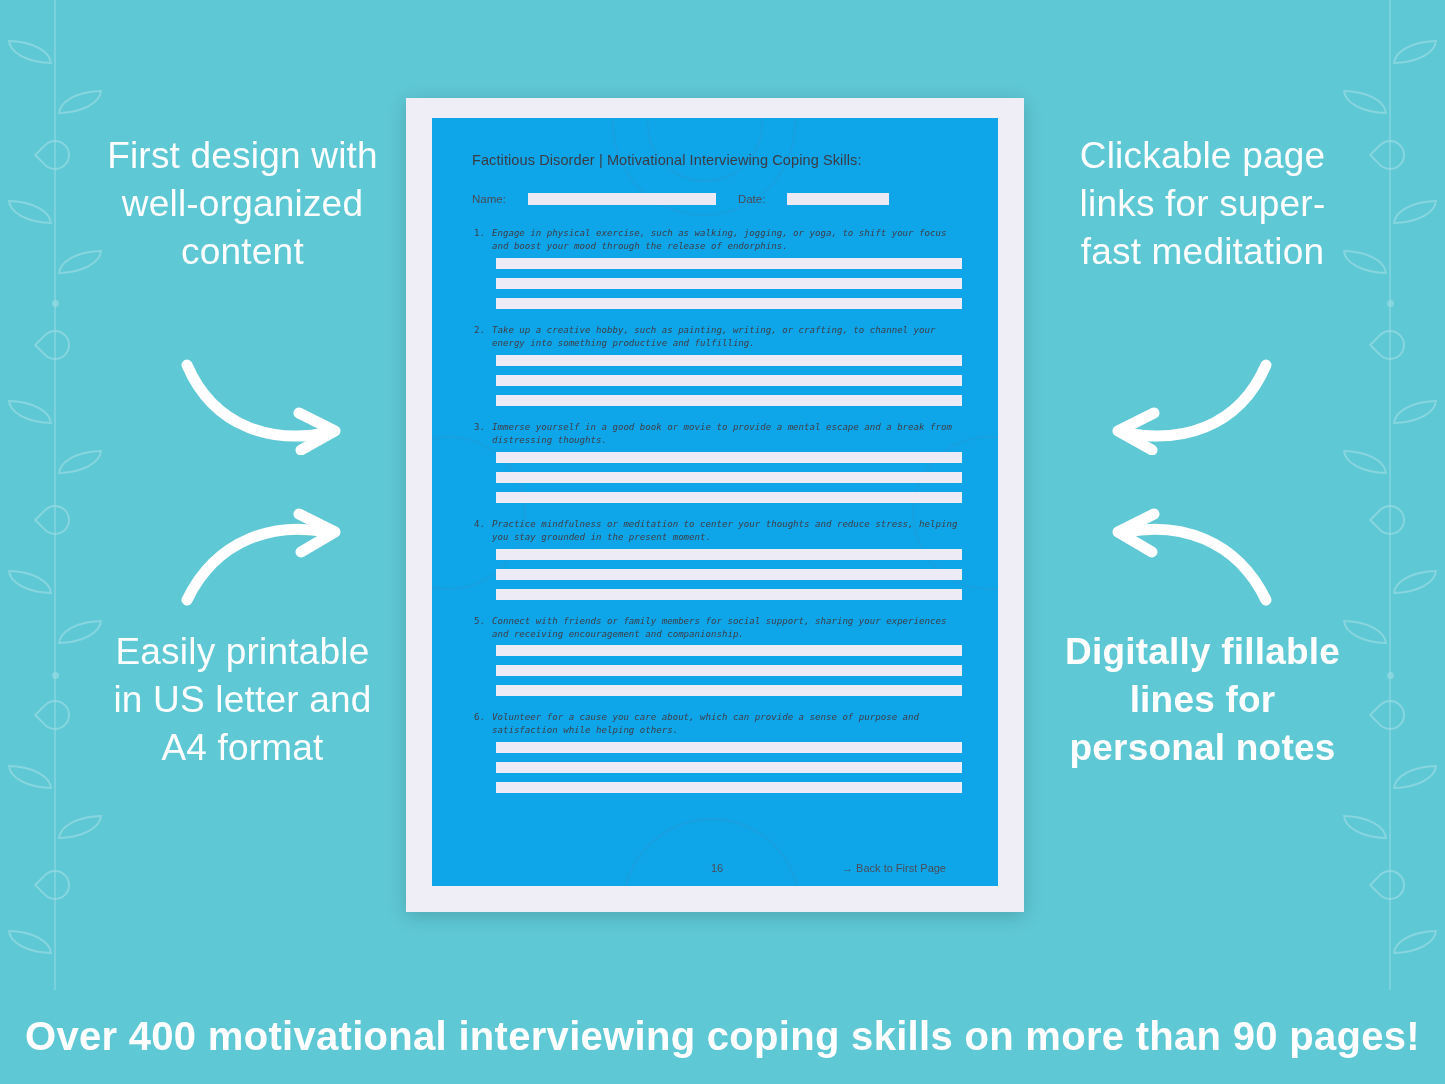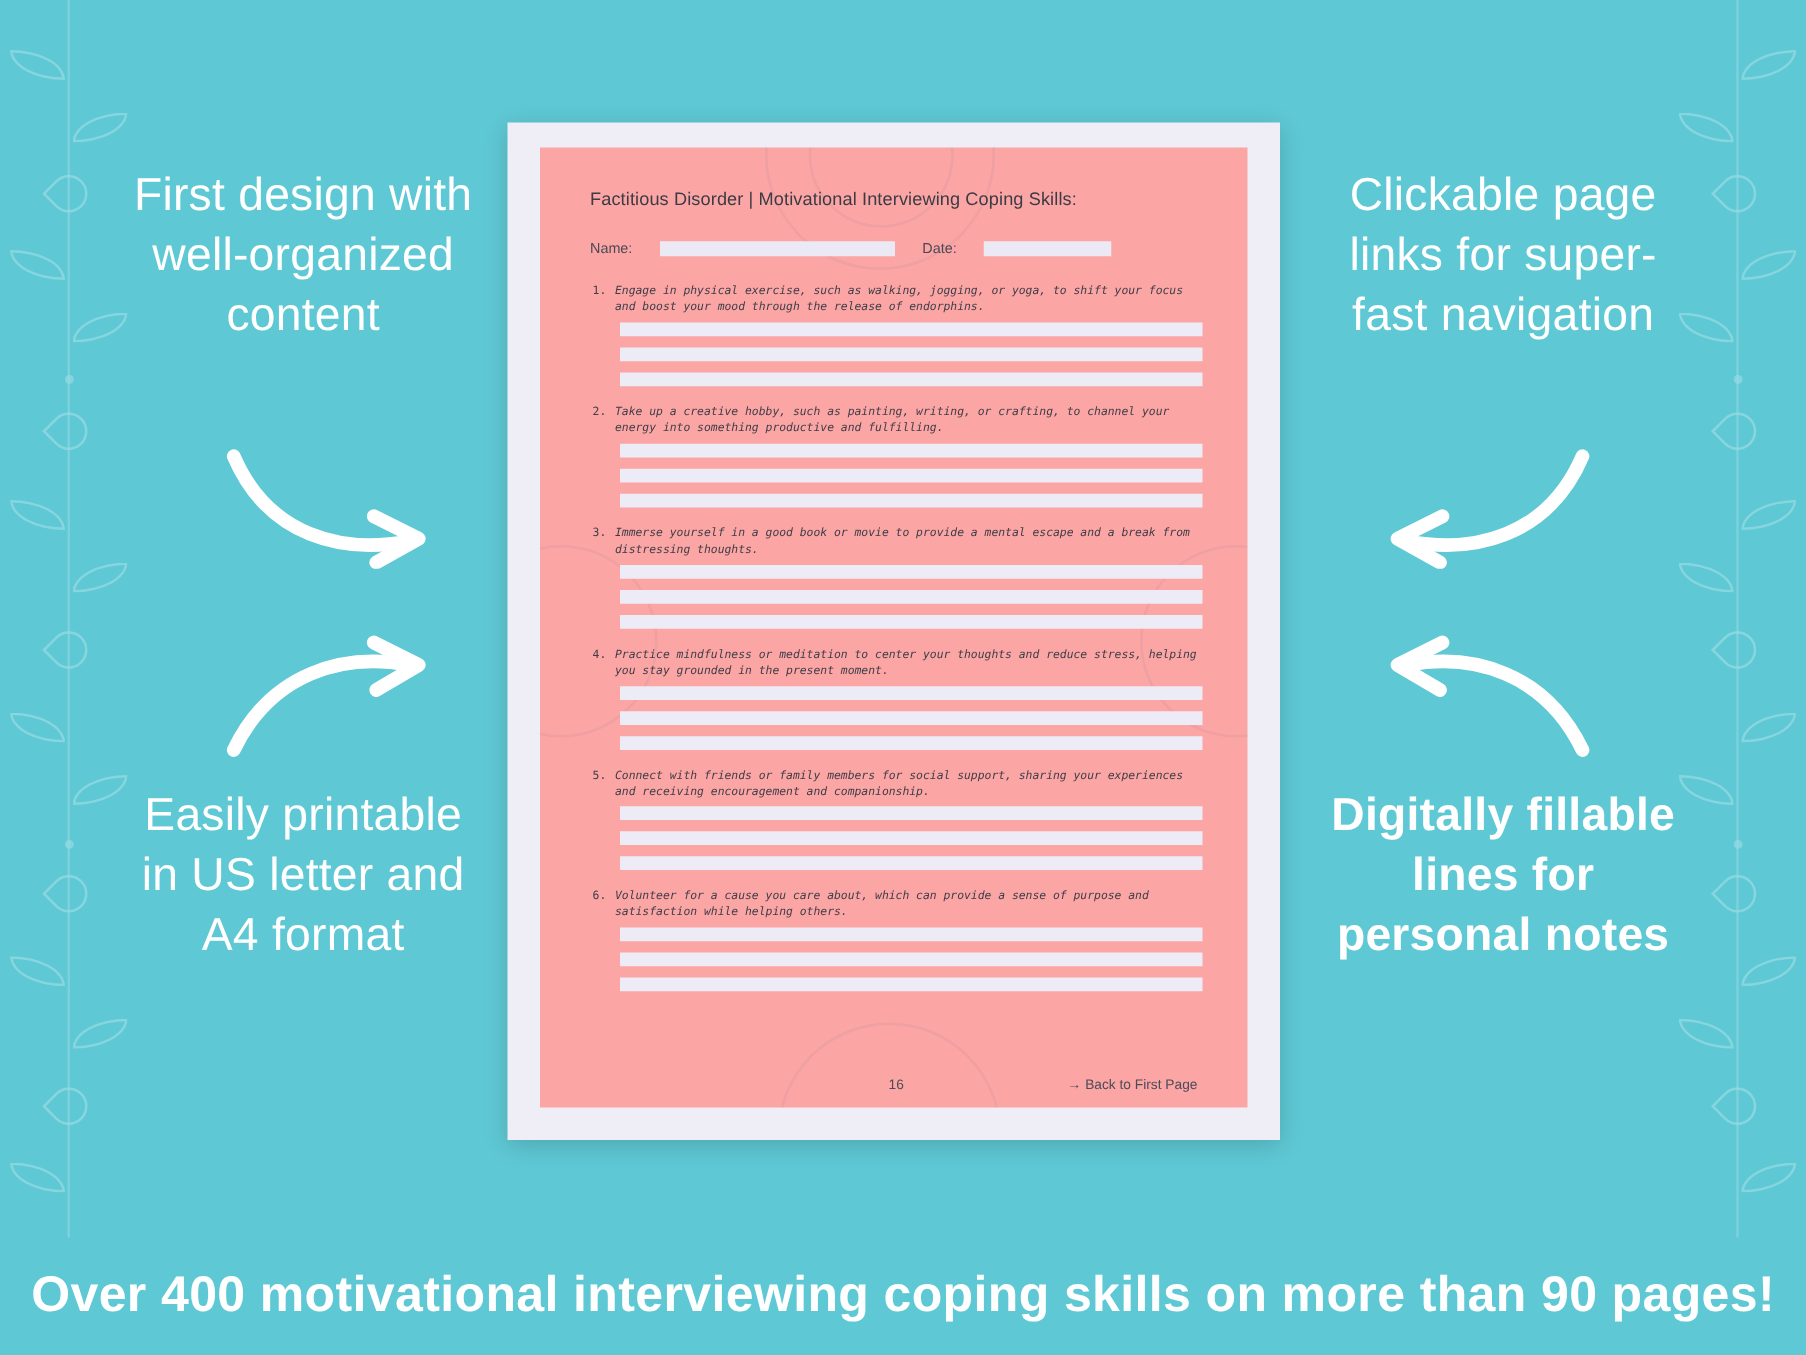--- a/index.html
+++ b/index.html
@@ -87,21 +87,21 @@
     height: 814px;
     background: #efeef6;
     box-shadow: 0 4px 18px rgba(0,0,0,0.17);
   }
   .doc-page {
     position: absolute;
     left: 432px;
     top: 118px;
     width: 566px;
     height: 768px;
-    background: #fca5a5;
+    background: #0ea5e9;
     overflow: hidden;
   }
   
   .mandala {
     position: absolute;
     border-radius: 50%;
     border: 2px solid rgba(120,120,150,0.10);
     pointer-events: none;
   }
 
@@ -163,21 +163,21 @@
     font-size: 11px;
     color: #4c4c58;
   }
   .page-num {
     position: absolute;
     left: 0; right: 0;
     text-align: center;
   }
   .back-link {
     position: absolute;
-    right: 4px;
+    right: 16px;
     top: 0;
     color: #4c4c58;
     text-decoration: none;
   }
 
   
   .bottom-banner {
     position: absolute;
     left: 0;
     bottom: 0;
@@ -235,21 +235,21 @@
   <div class="dot" style="left:52px; top:672px;"></div>
   <div class="blossom" style="left:40px; top:700px;"></div>
   <div class="leaf r" style="left:58px; top:765px;"></div>
   <div class="leaf" style="left:8px;  top:815px;"></div>
   <div class="blossom" style="left:40px; top:870px;"></div>
   <div class="leaf r" style="left:58px; top:930px;"></div>
 </div>
 
 <div class="caption tl">First design with well-organized content</div>
 <div class="caption bl">Easily printable in US letter and A4 format</div>
-<div class="caption tr">Clickable page links for super-fast navigation</div>
+<div class="caption tr">Clickable page links for super-fast meditation</div>
 <div class="caption br">Digitally fillable lines for personal notes</div>
 
 <svg class="arrow" style="left:175px; top:355px;" width="180" height="100" viewBox="0 0 180 100">
   <path d="M12,10 C40,75 100,88 152,78" fill="none" stroke="#ffffff" stroke-width="11" stroke-linecap="round"></path>
   <path d="M124,58 L160,76 L126,95" fill="none" stroke="#ffffff" stroke-width="11" stroke-linecap="round" stroke-linejoin="round"></path>
 </svg>
 
 <svg class="arrow" style="left:175px; top:508px;" width="180" height="100" viewBox="0 0 180 100">
   <path d="M12,92 C42,30 100,14 152,24" fill="none" stroke="#ffffff" stroke-width="11" stroke-linecap="round"></path>
   <path d="M124,6 L160,24 L126,44" fill="none" stroke="#ffffff" stroke-width="11" stroke-linecap="round" stroke-linejoin="round"></path>

